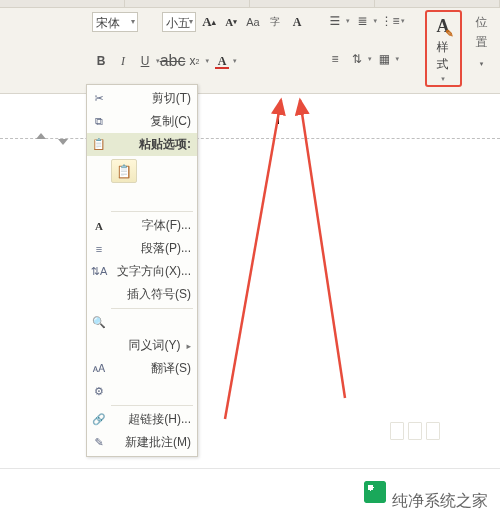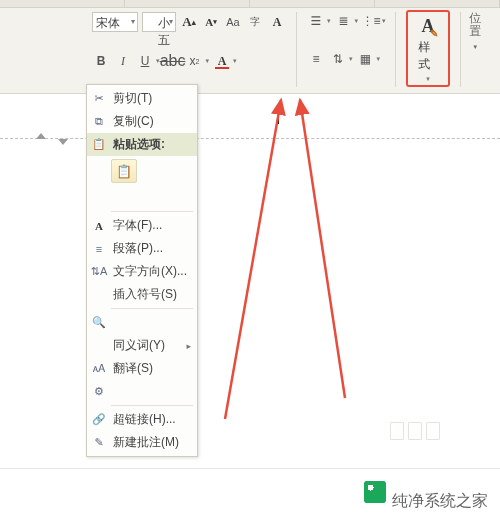--- a/index.html
+++ b/index.html
@@ -50,22 +50,23 @@
   }
   .fontname .dd, .fontsize .dd {
     position: absolute; right: 2px; top: 4px;
     font-size: 8px; color: #777;
   }
   .fontsize {
     width: 34px; height: 20px;
     border: 1px solid #c9c6bb;
     background: #fff;
     font-size: 12px;
-    padding: 2px 15px;
-    position: relative;
+    padding: 2px 3px;
+    position: relative;
+    margin-left: 20px;
   }
   .tbtn {
     width: 18px; height: 18px;
     display: inline-flex;
     align-items: center; justify-content: center;
     color: #555;
     font-size: 12px;
     cursor: pointer;
   }
   .ddarrow { font-size: 7px; color: #777; margin-left: -2px; }
@@ -88,21 +89,21 @@
     position: absolute;
     right: -4px; bottom: -2px;
     font-size: 10px;
     color: #c46a1a;
   }
   .right-group {
     margin-left: auto;
     padding-right: 8px;
     text-align: center;
     font-size: 12px;
-    line-height: 13px;
+    line-height: 20px;
     color: #666;
   }
   .doc {
     position: relative;
     height: 400px;
     background: #fff;
   }
   .ruler {
     position: absolute;
     top: 44px; left: 0; right: 0;
@@ -156,21 +157,21 @@
   .cm-item.hover { background: #e6ead2; }
   .cm-item.disabled { color: #b7b5ad; cursor: default; }
   .cm-icon {
     width: 16px; height: 16px;
     display: inline-flex;
     align-items: center; justify-content: center;
     font-size: 11px;
     color: #606a85;
     flex-shrink: 0;
   }
-  .cm-label { flex: 1; font-size: 12px; white-space: nowrap; }
+  .cm-label { flex: 1; font-size: 12px; white-space: nowrap; text-align: right; }
   .cm-sub {
     font-size: 9px; color: #777;
   }
   .cm-sep {
     height: 1px; background: #e2e0d7;
     margin: 2px 4px 2px 24px;
   }
   .cm-paste-opt {
     height: 30px;
     padding-left: 24px;

